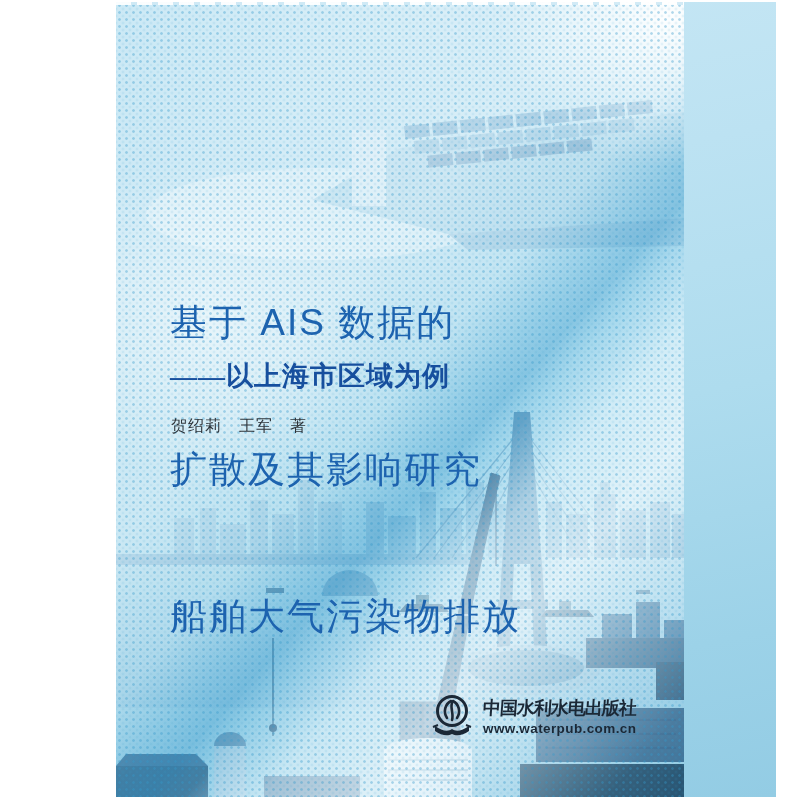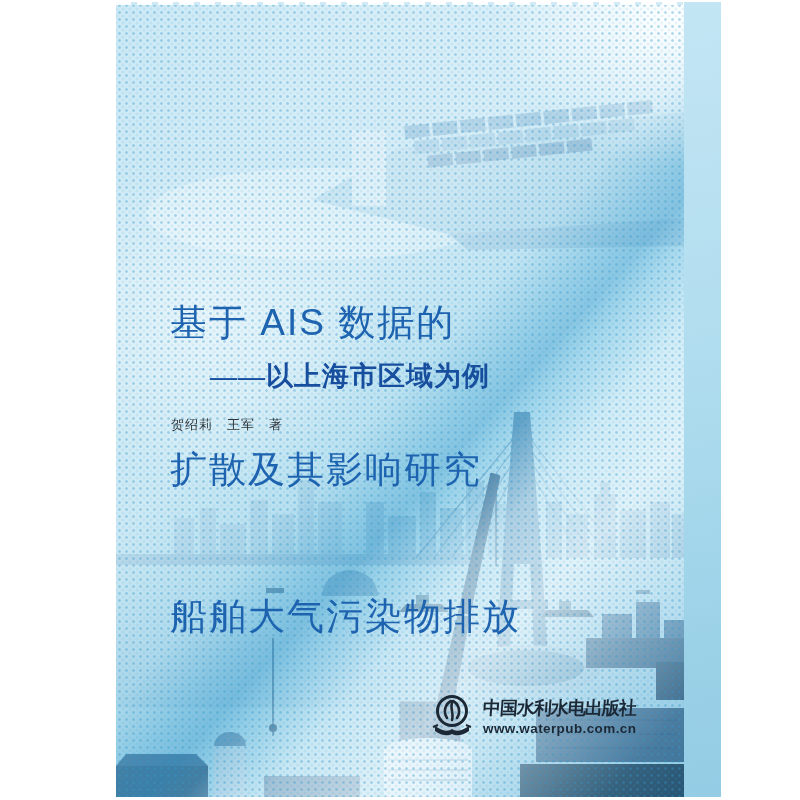--- a/index.html
+++ b/index.html
@@ -1,18 +1,18 @@
 <!DOCTYPE html>
 <html><head>
 <meta charset="utf-8">
 <style>
   html,body{margin:0;padding:0;background:#ffffff;}
   .stage{position:relative;width:800px;height:800px;background:#ffffff;overflow:hidden;
          font-family:"Liberation Sans",sans-serif;}
-  .cover{position:absolute;left:116px;top:2px;width:605px;height:795px;overflow:hidden;
+  .cover{position:absolute;left:116px;top:2px;width:660px;height:795px;overflow:hidden;
          background:linear-gradient(168deg,#c9e8f5 0%,#bce2f2 28%,#aedcee 55%,#9cd2e8 82%,#93cce4 100%);}
   .scene{position:absolute;left:0;top:0;width:568px;height:795px;display:block;filter:blur(0.5px);}
   
   .wash{position:absolute;left:0;top:0;width:568px;height:795px;
     background:
       radial-gradient(42% 26% at 97% 2%, rgba(255,255,255,0.95), rgba(255,255,255,0) 72%),
       radial-gradient(48% 30% at 16% 40%, rgba(255,255,255,0.50), rgba(255,255,255,0) 68%),
       linear-gradient(132deg,
         rgba(255,255,255,0.06) 0%,
         rgba(255,255,255,0.30) 20%,
@@ -31,22 +31,22 @@
     background-image:
       radial-gradient(circle, rgba(52,152,202,0.38) 0.9px, rgba(52,152,202,0) 1.7px),
       radial-gradient(circle, rgba(52,152,202,0.16) 0.8px, rgba(52,152,202,0) 1.5px);
     background-size:7px 7px,7px 7px;
     background-position:0 0,3.5px 3.5px;}
   .top-edge{position:absolute;left:0;top:0;width:568px;height:3px;
     background:repeating-linear-gradient(90deg,#ffffff 0 15px,#cfe9f5 15px 21px);opacity:.9;}
   .title-block{position:absolute;left:54px;top:198px;color:#1d63af;
     font-size:37px;line-height:49px;letter-spacing:2px;font-weight:400;white-space:pre;}
   .subtitle{position:absolute;left:54px;top:356px;color:#174f9e;
-    font-family:"Liberation Serif",serif;font-weight:700;font-size:27px;letter-spacing:1px;white-space:pre;margin-left:40px;}
-  .author{position:absolute;left:55px;top:414px;color:#2e343a;font-size:13px;
+    font-family:"Liberation Serif",serif;font-weight:700;font-size:27px;letter-spacing:1px;white-space:pre;}
+  .author{position:absolute;left:55px;top:414px;color:#2e343a;font-size:16px;
     letter-spacing:1px;white-space:pre;}
   .publisher{position:absolute;left:314px;top:692px;display:flex;align-items:center;gap:9px;color:#1b2836;}
   .pub-text{display:flex;flex-direction:column;align-items:flex-start;}
   .pub-name{font-family:"Liberation Serif",serif;font-weight:700;font-size:18px;
     letter-spacing:-1px;white-space:pre;transform:skewX(-4deg);}
   .pub-url{font-weight:700;font-size:13.5px;letter-spacing:0.4px;margin-top:1px;}
 </style>
 </head>
 <body>
 

